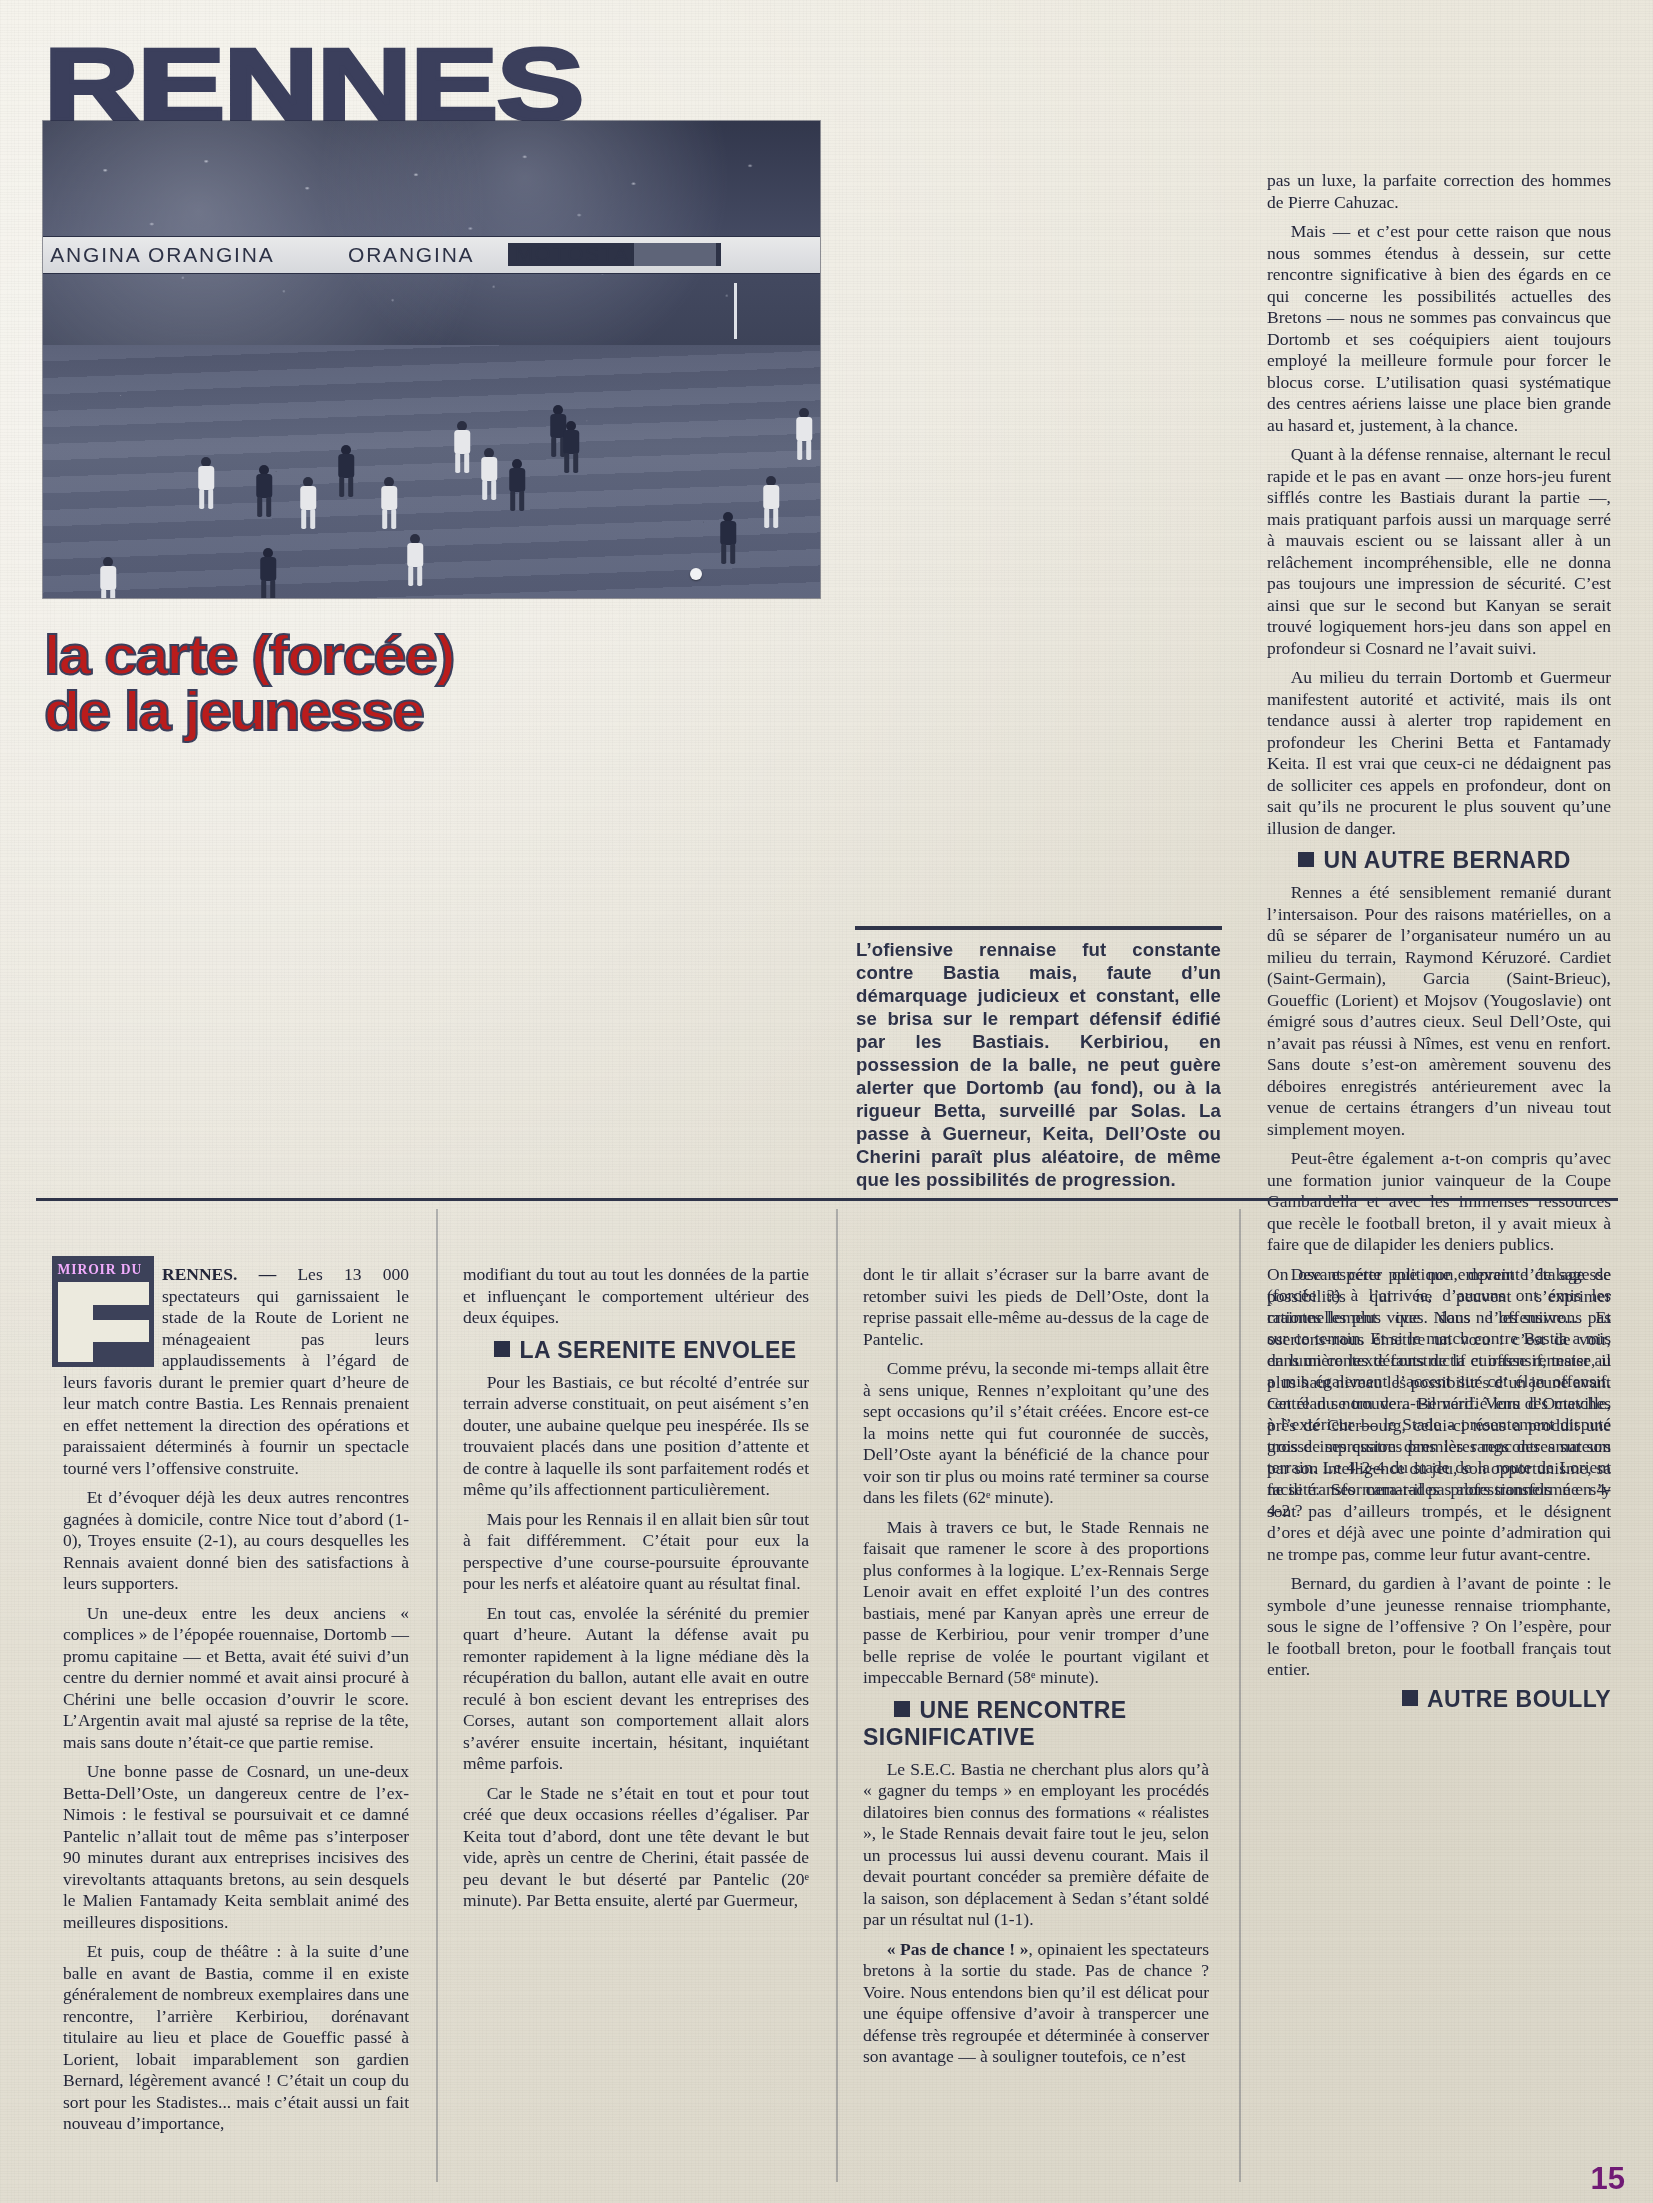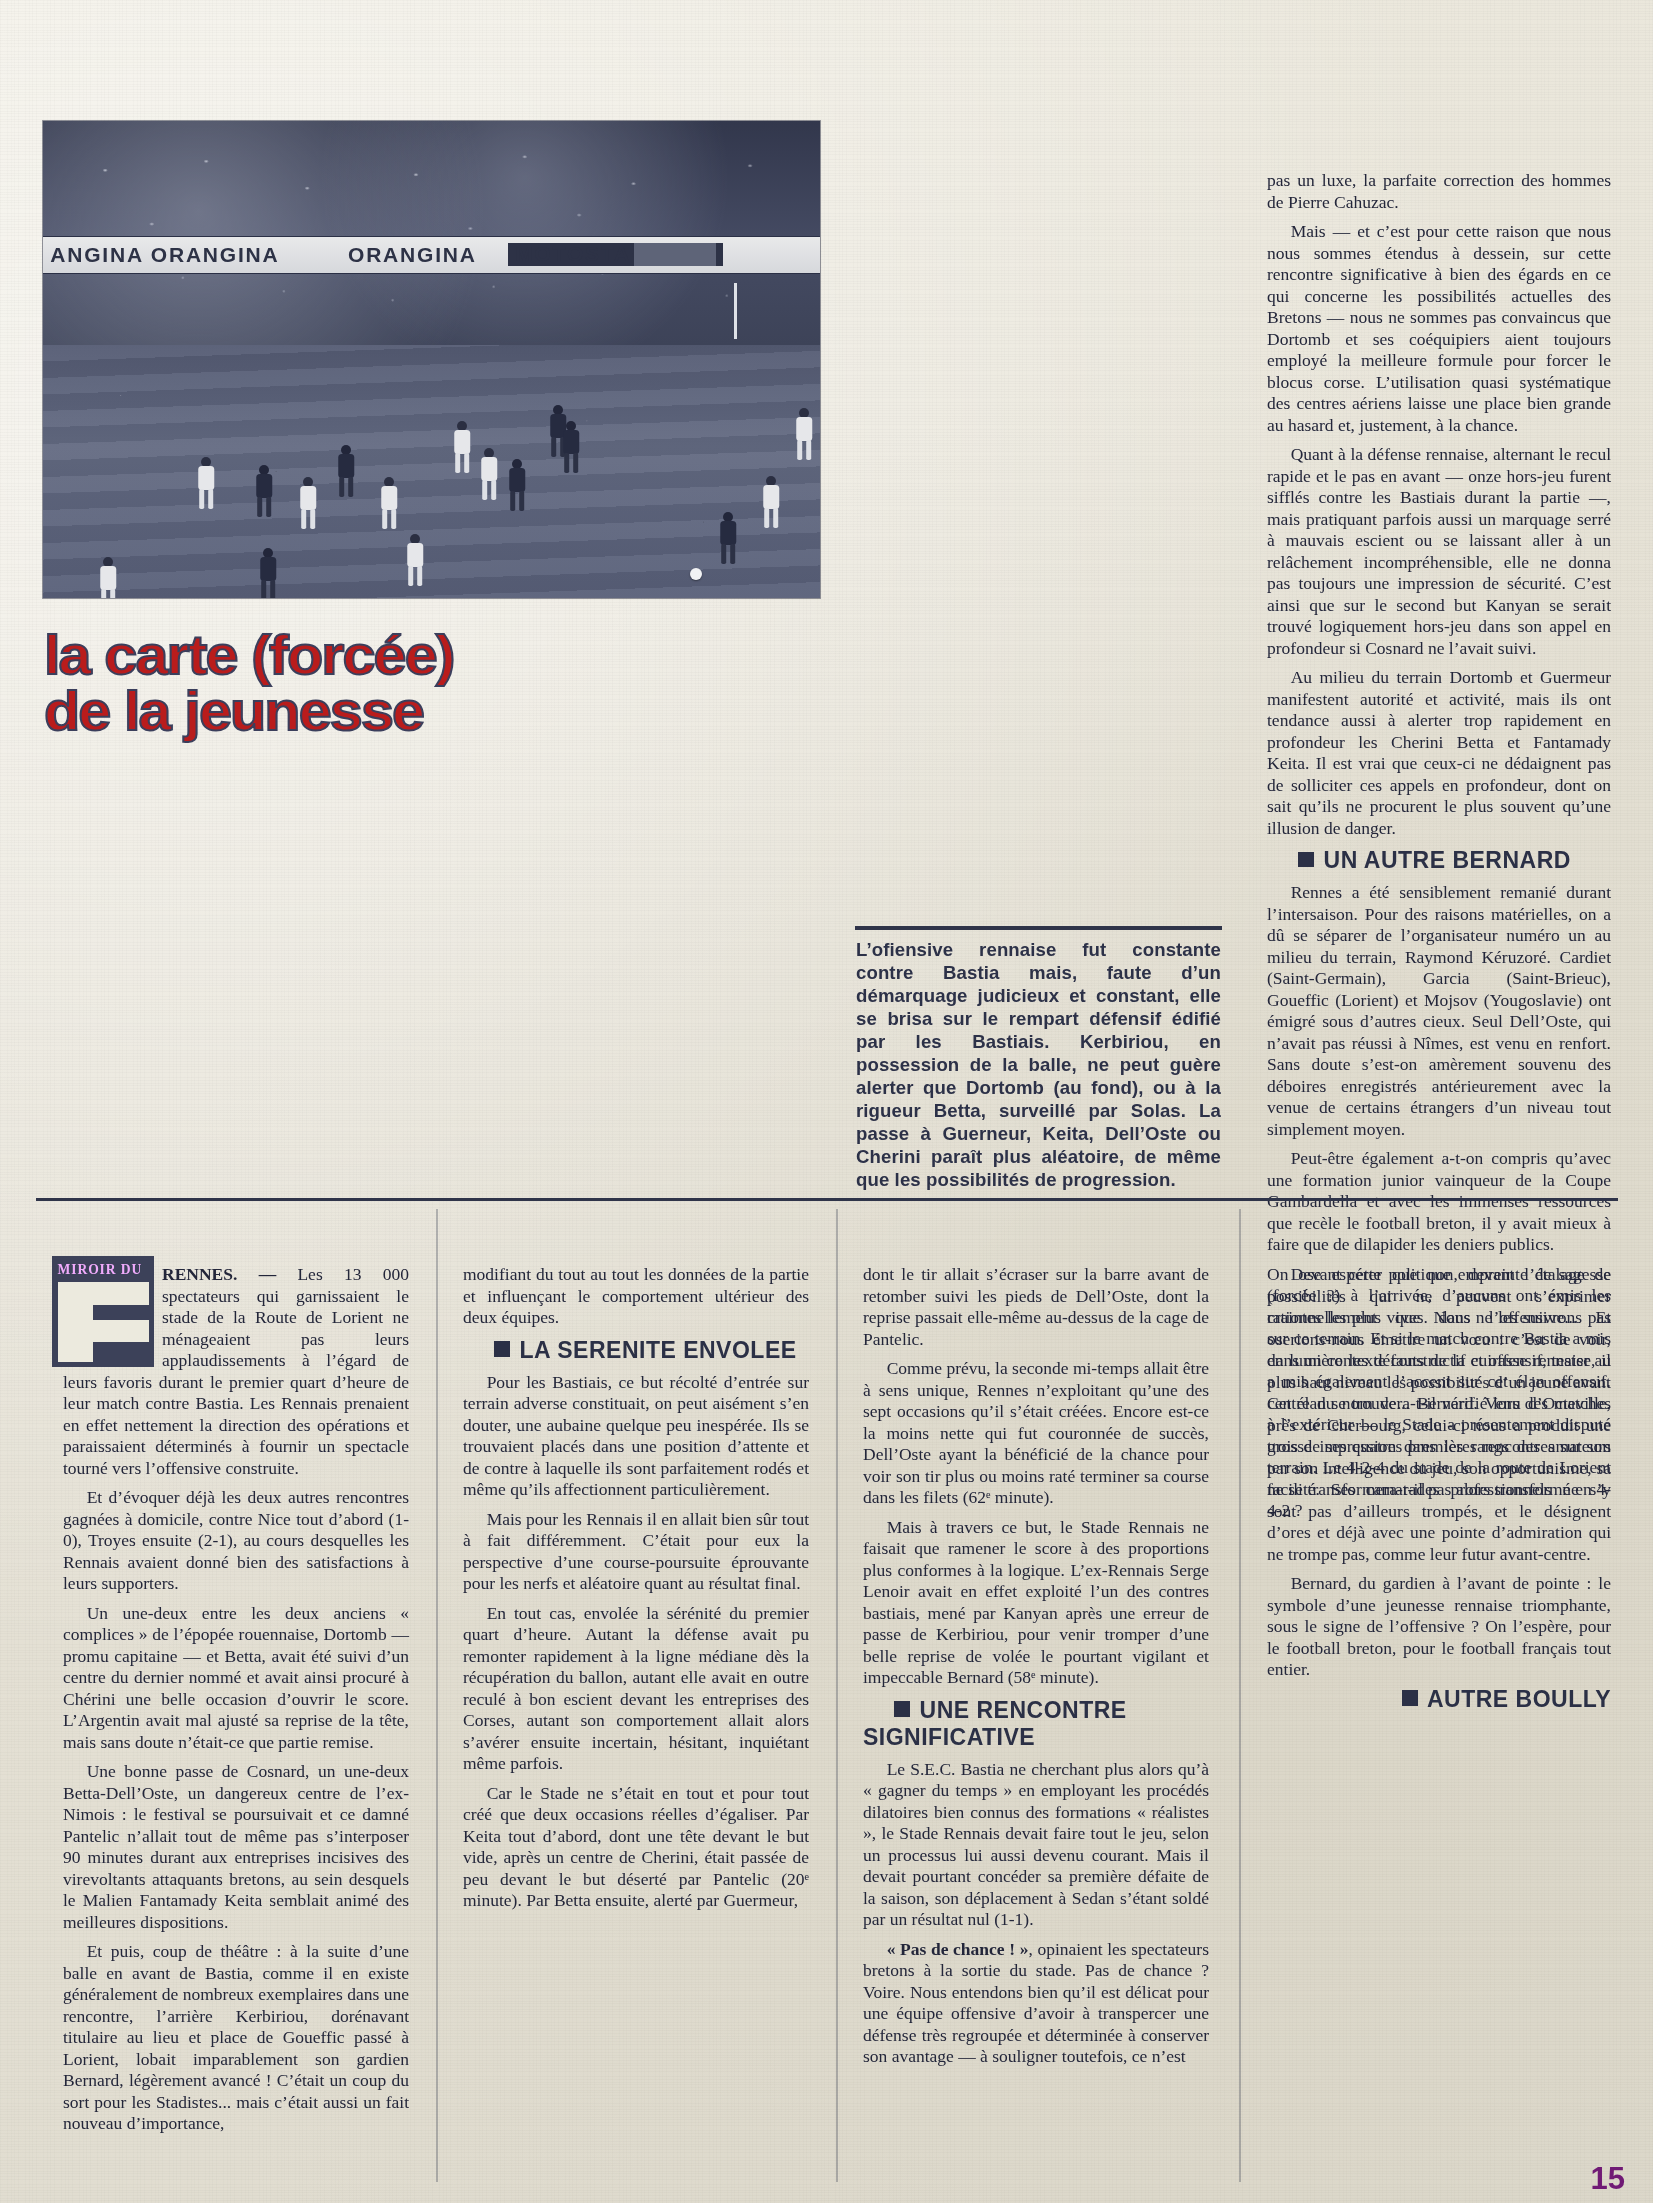--- a/index.html
+++ b/index.html
@@ -85,21 +85,21 @@
   }
   .ph-banner{
     position:absolute;left:0;width:100%;height:36px;
     background:linear-gradient(180deg,#e8e9ea 0%,#d6d8dc 100%);
     display:flex;align-items:center;
     border-top:1.8px solid #2b3046;border-bottom:1.8px solid #2b3046;
     overflow:hidden;
   }
   .ph-banner span{
     font-family:"Liberation Sans",sans-serif;
-    font-weight:bold;font-size:21px;letter-spacing:1.8px;
+    font-weight:normal;font-size:21px;letter-spacing:1.8px;
     color:#2d3246;white-space:nowrap;
   }
   .bn1{left:7.3px;position:absolute;}
   .bn2{left:305px;position:absolute;}
   .bn-box{
     position:absolute;left:465px;top:5.5px;height:23.6px;
     background:#2d3246;color:#e8e9ea;display:flex;align-items:center;
     padding:0 7.3px;
     font-family:"Liberation Sans",sans-serif;font-weight:bold;font-size:13.6px;letter-spacing:0.9px;
   }
@@ -242,20 +242,23 @@
   }
 </style>
 </head>
 <body>
 
 <div class="paper"></div>
 <div class="grain"></div>
 
 <div class="page">
 
+  <div class="masthead">
+    <div class="masthead-text">RENNES</div>
+  </div>
 
   <div class="photo">
     <div class="ph-sky"></div>
     <div class="ph-crowd"></div>
 
     <div class="ph-banner" style="top:115px;">
       <span class="bn1">ANGINA  ORANGINA</span>
       <span class="bn2">ORANGINA</span>
       <span class="bn-box">MOTOSTANDARD</span>
       <span class="bn-box2"></span>

